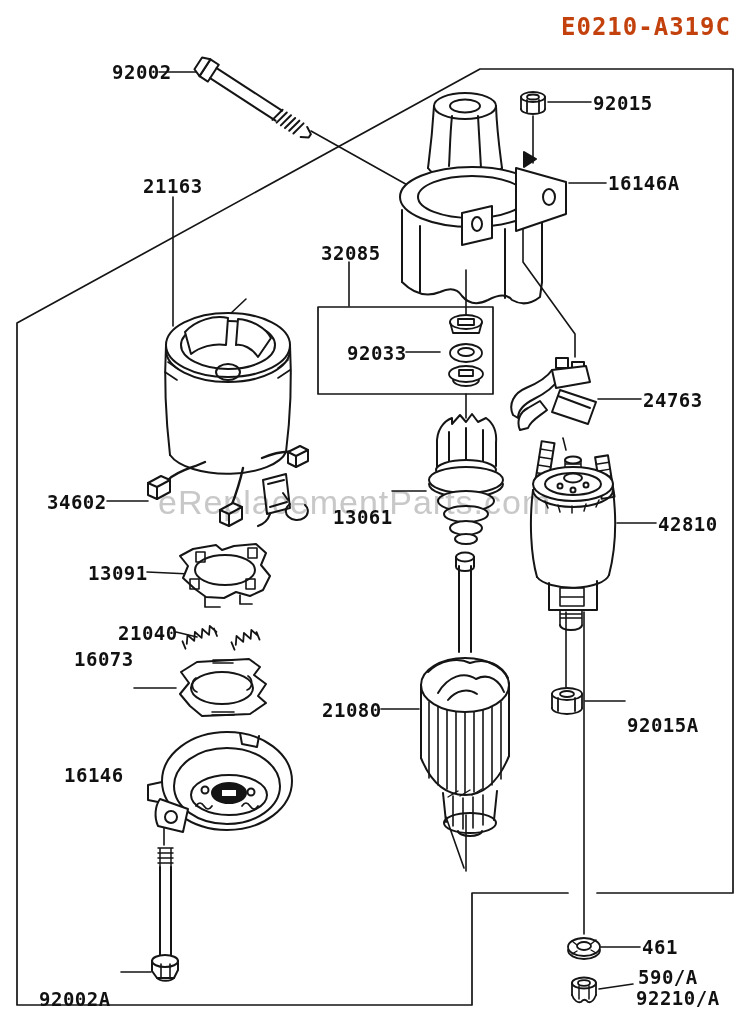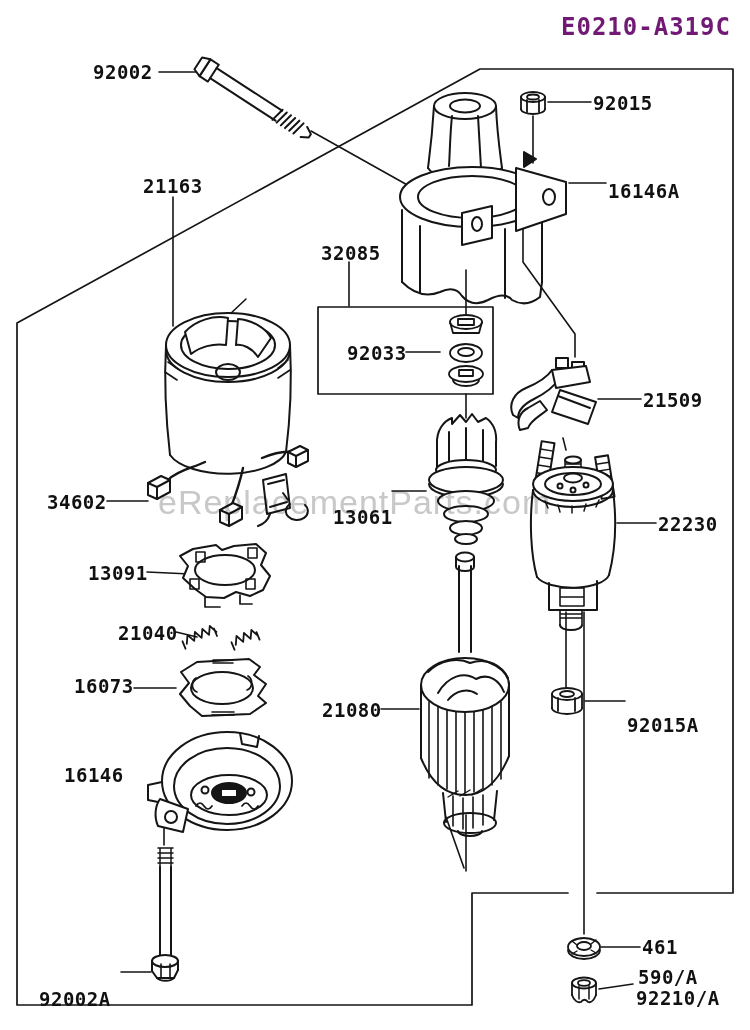--- a/index.html
+++ b/index.html
@@ -1,47 +1,47 @@
 <!DOCTYPE html>
 <html><head>
 <meta charset="utf-8">
 <style>
   html,body{margin:0;padding:0;background:#fff;}
   .canvas{position:relative;width:750px;height:1030px;background:#fff;overflow:hidden;
           font-family:"DejaVu Sans Mono",monospace;}
   .diagram-svg{position:absolute;left:0;top:0;z-index:1;}
   .title{position:absolute;left:561px;top:13px;font-size:24px;font-weight:bold;
-         letter-spacing:1px;color:#701a75;z-index:4;white-space:nowrap;}
+         letter-spacing:1px;color:#c2410c;z-index:4;white-space:nowrap;}
   .watermark{position:absolute;left:158px;top:483px;font-size:34px;letter-spacing:1px;
          font-family:"Liberation Sans",sans-serif;z-index:3;white-space:nowrap;
          mix-blend-mode:multiply;}
   .plabel{position:absolute;font-size:19px;font-weight:bold;color:#111;
          letter-spacing:0.5px;white-space:nowrap;z-index:4;}
 </style>
 </head>
 <body>
 
 <div class="canvas">
 
   <div class="title">E0210-A319C</div>
   <div class="watermark" style="color: rgb(200, 200, 200);">eReplacementParts.com</div>
   <div id="labels-layer">
-      <div class="plabel" style="left: 93px; top: 61px;">92002</div>
+      <div class="plabel" style="left: 112px; top: 61px;">92002</div>
       <div class="plabel" style="left: 143px; top: 175px;">21163</div>
       <div class="plabel" style="left: 593px; top: 92px;">92015</div>
-      <div class="plabel" style="left: 608px; top: 180px;">16146A</div>
+      <div class="plabel" style="left: 608px; top: 172px;">16146A</div>
       <div class="plabel" style="left: 321px; top: 242px;">32085</div>
       <div class="plabel" style="left: 347px; top: 342px;">92033</div>
-      <div class="plabel" style="left: 643px; top: 389px;">21509</div>
+      <div class="plabel" style="left: 643px; top: 389px;">24763</div>
       <div class="plabel" style="left: 47px; top: 491px;">34602</div>
       <div class="plabel" style="left: 333px; top: 482px; margin-top: 24px;">13061</div>
-      <div class="plabel" style="left: 658px; top: 513px;">22230</div>
+      <div class="plabel" style="left: 658px; top: 513px;">42810</div>
       <div class="plabel" style="left: 88px; top: 562px;">13091</div>
       <div class="plabel" style="left: 118px; top: 622px;">21040</div>
-      <div class="plabel" style="left: 74px; top: 675px;">16073</div>
+      <div class="plabel" style="left: 74px; top: 648px;">16073</div>
       <div class="plabel" style="left: 322px; top: 699px;">21080</div>
       <div class="plabel" style="left: 627px; top: 714px; text-align: right;">92015A</div>
       <div class="plabel" style="left: 64px; top: 764px;">16146</div>
       <div class="plabel" style="left: 39px; top: 962px; margin-top: 26px;">92002A</div>
       <div class="plabel" style="left: 642px; top: 936px;">461</div>
       <div class="plabel" style="left: 638px; top: 966px;">590/A</div>
       <div class="plabel" style="left: 636px; top: 987px;">92210/A</div>
     </div>
 
   <svg class="diagram-svg" width="750" height="1030" viewBox="0 0 750 1030" fill="none" stroke="#151515" stroke-width="2" stroke-linecap="round" stroke-linejoin="round">

